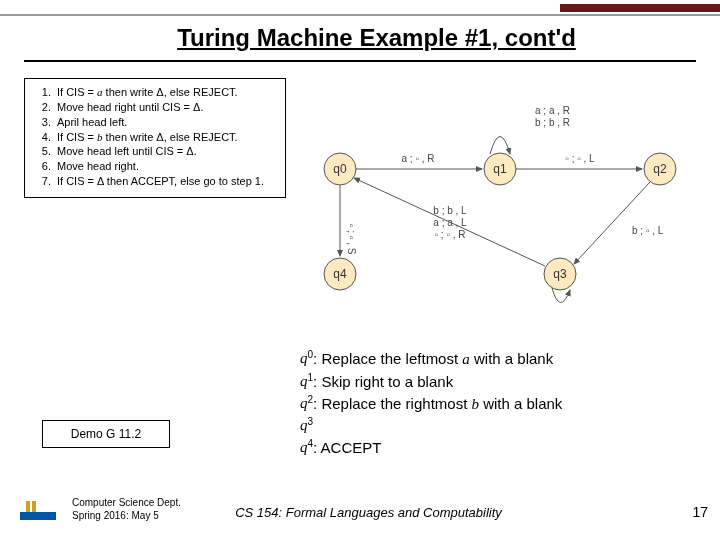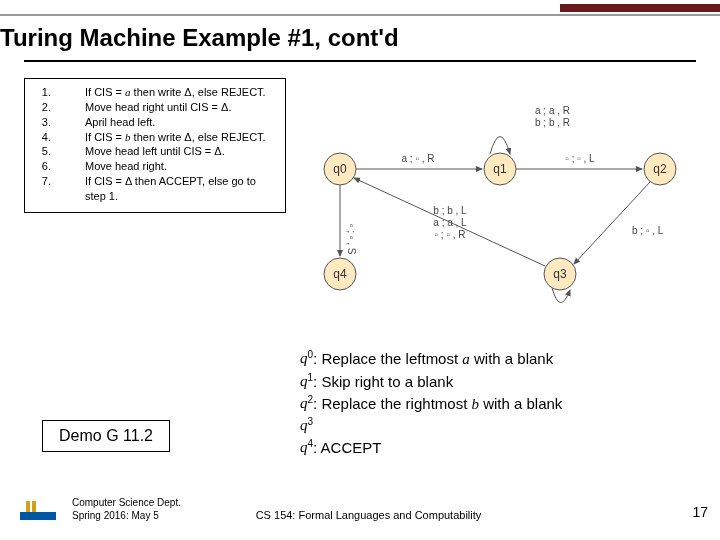--- a/index.html
+++ b/index.html
@@ -19,43 +19,45 @@
   }
   .topbar2 {
     position: absolute;
     top: 14px; left: 0; right: 0;
     height: 2px;
     background: #999;
   }
   .title {
     position: absolute;
     top: 24px; left: 0; right: 0;
-    text-align: left;
+    text-align: center;
     font-size: 24px;
     font-weight: bold;
+    text-decoration: underline;
     color: #000;
+    padding-left: 33px;
   }
   .hr1 {
     position: absolute;
     top: 60px; left: 24px; right: 24px;
     height: 2px; background: #000;
   }
   .algobox {
     position: absolute;
     top: 78px; left: 24px;
     width: 262px;
     border: 1px solid #000;
     padding: 6px 8px 8px 8px;
     font-size: 11px;
     line-height: 1.35;
   }
   .algobox ol { list-style: none; }
   .algobox li { display: flex; }
   .algobox .num { width: 18px; flex-shrink: 0; text-align: right; margin-right: 6px; }
-  .algobox .txt { flex: 1; margin-left: 28px; }
+  .algobox .txt { flex: 1; }
   .ital { font-style: italic; font-family: "Times New Roman", serif; }
   .diagram {
     position: absolute;
     top: 74px; left: 300px;
     width: 400px; height: 230px;
   }
   .states {
     position: absolute;
     top: 348px; left: 300px;
     font-size: 15px;
@@ -63,41 +65,42 @@
   }
   .states .row { display: flex; }
   .states .q { font-style: italic; font-family: "Times New Roman", serif; }
   .states sub { font-size: 10px; vertical-align: sub; }
   .demobox {
     position: absolute;
     top: 420px; left: 42px;
     width: 128px;
     border: 1px solid #000;
     padding: 6px 8px;
-    font-size: 16px;
+    font-size: 12px;
     text-align: center;
   }
   .footer-left {
     position: absolute;
     bottom: 18px; left: 72px;
     font-size: 10px;
     line-height: 1.3;
     color: #000;
   }
   .logo {
     position: absolute;
     bottom: 20px; left: 20px;
     width: 36px; height: 22px;
   }
   .footer-center {
     position: absolute;
     bottom: 18px; left: 17px; right: 0;
     text-align: center;
-    font-size: 11px;
+    font-size: 13px;
     line-height: 1.3;
+    font-style: italic;
   }
   .pagenum {
     position: absolute;
     bottom: 20px; right: 12px;
     font-size: 14px;
   }
   svg text { font-family: Arial; font-size: 10px; fill: #444; }
   svg .node { fill: #ffe9c0; stroke: #555; stroke-width: 1; }
   svg .nodelbl { font-size: 12px; fill: #333; font-family: Arial; }
 </style>

